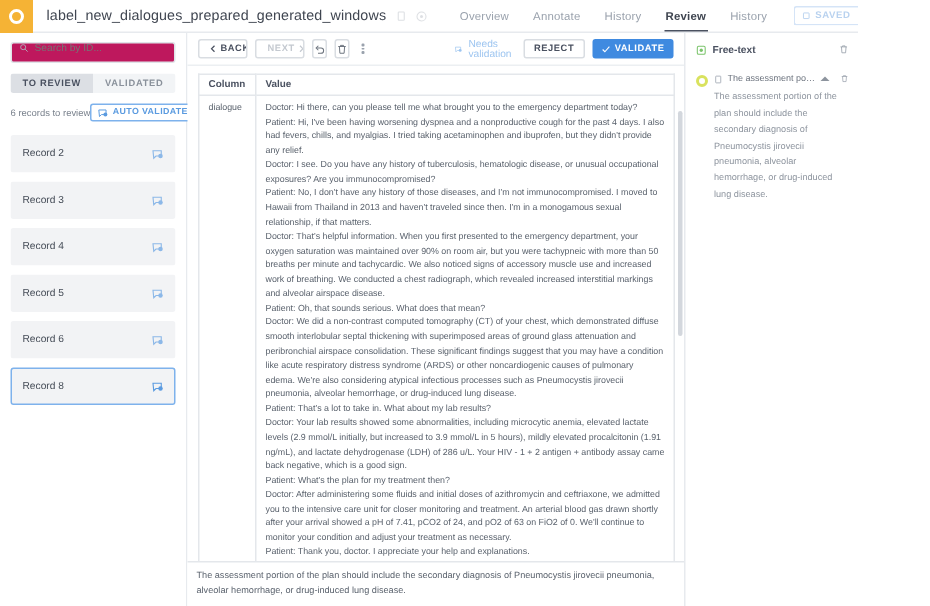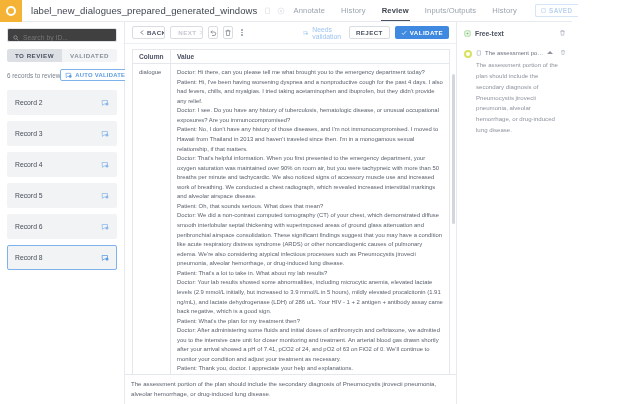--- a/index.html
+++ b/index.html
@@ -64,22 +64,22 @@
   
   .sidebar {
     width: 125px; flex: 0 0 125px;
     background: #ffffff;
     border-right: 1px solid #e7eaee;
     display: flex; flex-direction: column;
     padding: 6px 7px 0 7px;
   }
   .search-wrap {
     height: 14px; border: 1px solid #dfe3e8; border-radius: 2px;
-    display: flex; align-items: flex-end; padding: 0 5px; gap: 4px;
-    background: #404040;
+    display: flex; align-items: flex-start; padding: 0 5px; gap: 4px;
+    background: #be185d;
   }
   .search-wrap svg { flex: 0 0 auto; }
   .search-input {
     border: none; outline: none; background: transparent;
     font-size: 6.8px; color: #b5bbc4; width: 100%;
     font-family: "Liberation Sans", sans-serif;
   }
   .tabs { display: flex; margin-top: 7px; border-radius: 2px; overflow: hidden; }
   .tab {
     flex: 1; height: 13px;
@@ -225,24 +225,24 @@
       <svg class="mini-ico" viewBox="0 0 16 16">
         <rect x="3" y="2" width="8" height="11" rx="1" fill="none" stroke="#b4bac2" stroke-width="1.4"></rect>
       </svg>
       <svg class="mini-ico" viewBox="0 0 16 16">
         <circle cx="8" cy="8" r="6" fill="none" stroke="#b4bac2" stroke-width="1.4"></circle>
         <circle cx="8" cy="8" r="2" fill="#b4bac2"></circle>
       </svg>
     </div>
 
     <div class="topnav">
+      <div class="topnav-item">Overview</div>
       <div class="topnav-item">Annotate</div>
       <div class="topnav-item">History</div>
       <div class="topnav-item active">Review</div>
-      <div class="topnav-item">Inputs/Outputs</div>
       <div class="topnav-item">History</div>
 
       <div class="saved-group">
         <div class="btn-saved">
           <svg width="5" height="5" viewBox="0 0 16 16">
             <rect x="2" y="2" width="12" height="12" rx="1" fill="none" stroke="#b9d2ef" stroke-width="2"></rect>
           </svg>
           <span>SAVED</span>
         </div>
 

